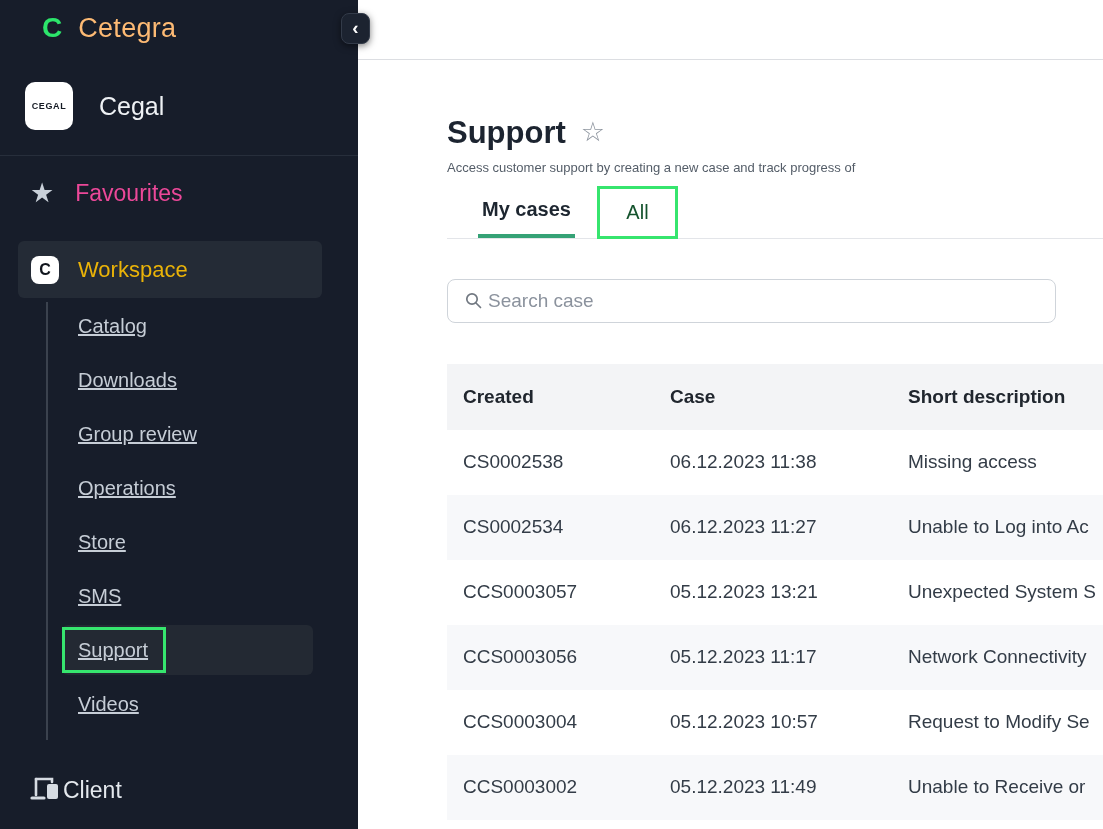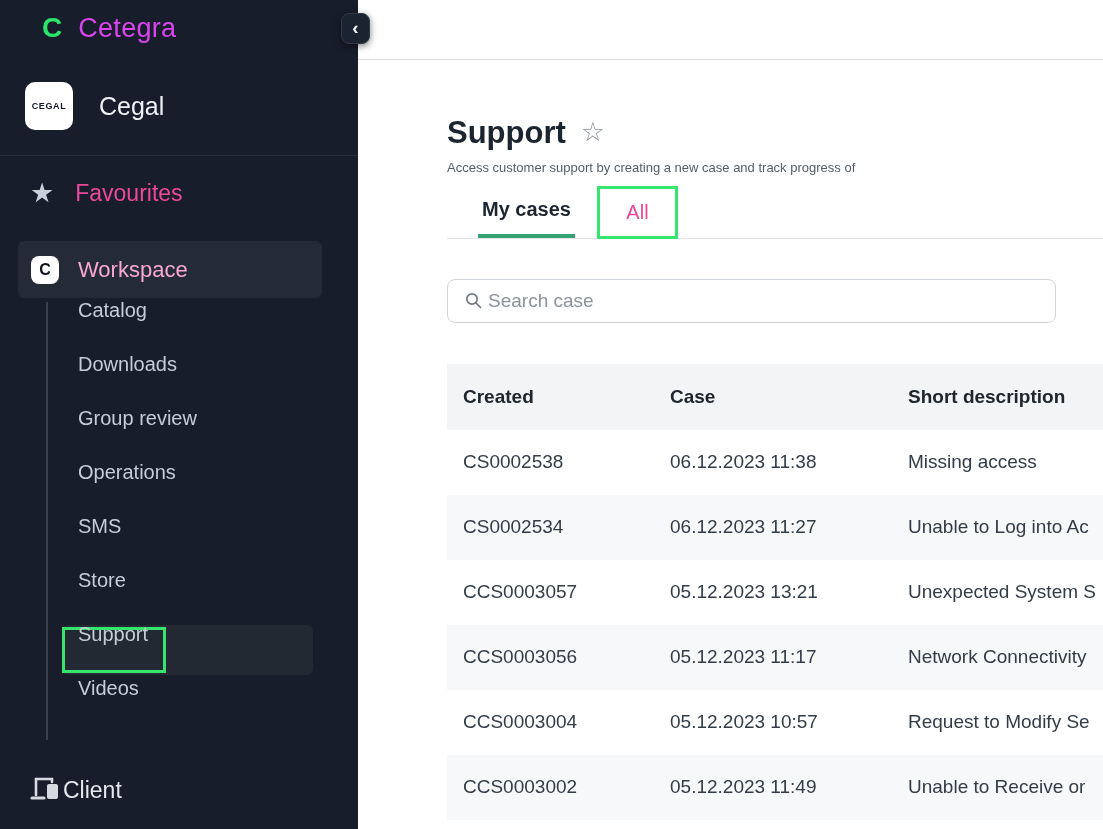--- a/index.html
+++ b/index.html
@@ -13,21 +13,21 @@
   }
 
   
   .sidebar {
     position: absolute; left: 0; top: 0;
     width: 358px; height: 829px;
     background: #171d2a;
   }
   .app-header { position: absolute; left: 42px; top: 12px; display: flex; align-items: baseline; gap: 16px; }
   .app-logo { font-size: 28px; font-weight: 700; color: #2ce56b; }
-  .app-name { font-size: 27px; font-weight: 400; color: #d946ef; letter-spacing: .3px; }
+  .app-name { font-size: 27px; font-weight: 400; color: #fdba74; letter-spacing: .3px; }
 
   .collapse-btn {
     position: absolute; left: 341px; top: 13px; width: 29px; height: 31px;
     background: #1c2330; border: 1px solid #333b49; border-radius: 8px;
     color: #ffffff; display: flex; align-items: center; justify-content: center;
     font-size: 19px; font-weight: 700; line-height: 1; padding: 0 0 3px 0;
     box-shadow: 0 2px 7px rgba(0,0,0,.5); cursor: pointer; z-index: 6;
   }
 
   .org-row { position: absolute; left: 25px; top: 82px; display: flex; align-items: center; gap: 26px; cursor: pointer; }
@@ -47,28 +47,28 @@
   .ws-row {
     position: absolute; left: 18px; top: 241px; width: 304px; height: 57px;
     background: #242b36; border-radius: 6px;
     display: flex; align-items: center; padding-left: 13px; gap: 19px; cursor: pointer;
   }
   .ws-badge {
     width: 28px; height: 28px; background: #ffffff; border-radius: 8px;
     display: flex; align-items: center; justify-content: center;
     font-size: 16px; font-weight: 800; color: #10151d;
   }
-  .ws-label { font-size: 22px; color: #f9a8d4; }
+  .ws-label { font-size: 22px; color: #eab308; }
 
   .indent-line { position: absolute; left: 46px; top: 302px; width: 2px; height: 438px; background: #3b424e; }
 
   .nav-list { position: absolute; left: 0; top: 299px; width: 358px; }
   .nav-item {
-    height: 54px; display: flex; align-items: flex-start; padding-left: 78px;
-    font-size: 20px; color: #c6cdd6; position: relative; cursor: pointer;
+    height: 54px; display: flex; align-items: center; padding-left: 78px;
+    font-size: 20px; color: #c6cdd6; position: relative; cursor: pointer; text-decoration: underline;
   }
   .nav-item .lbl { position: relative; z-index: 2; }
   .hl-bg {
     position: absolute; left: 62px; top: 2px; width: 251px; height: 50px;
     background: #232933; border-radius: 6px; z-index: 0;
   }
   .green-box {
     position: absolute; left: 62px; top: 4px; width: 104px; height: 46px;
     border: 3px solid #36e56e; z-index: 1;
   }
@@ -92,21 +92,21 @@
 
   .tabs { margin-top: 11px; display: flex; align-items: stretch; height: 53px; border-bottom: 1px solid #e3e5e9; width: 656px; }
   .tab-mycases {
     display: flex; align-items: center; font-size: 20px; font-weight: 700;
     color: #1d2630; border-bottom: 4px solid #35a276; padding: 0 4px; cursor: pointer; margin-left: 31px;
   }
   .tab-all-box {
     width: 81px; height: 53px; border: 3px solid #36e56e; margin-left: 22px;
     display: flex; align-items: center; justify-content: center;
   }
-  .tab-all { font-size: 20px; color: #ec4899; cursor: pointer; }
+  .tab-all { font-size: 20px; color: #14532d; cursor: pointer; }
 
   .searchbox {
     margin-top: 40px; width: 609px; height: 44px;
     border: 1px solid #cfd4da; border-radius: 8px;
     display: flex; align-items: center; padding-left: 17px; gap: 4px;
     background: #ffffff;
   }
   .searchbox input {
     border: none; outline: none; font-size: 19px; color: #333c47;
     width: 520px; background: transparent; font-family: "Liberation Sans", sans-serif;
@@ -167,24 +167,24 @@
     <div class="nav-item">
       <span class="lbl">Downloads</span>
     </div>
     <div class="nav-item">
       <span class="lbl">Group review</span>
     </div>
     <div class="nav-item">
       <span class="lbl">Operations</span>
     </div>
     <div class="nav-item">
+      <span class="lbl">Store</span>
+    </div>
+    <div class="nav-item">
       <span class="lbl">SMS</span>
-    </div>
-    <div class="nav-item">
-      <span class="lbl">Store</span>
     </div>
     <div class="nav-item">
       <span class="hl-bg"></span>
       <span class="green-box"></span>
       <span class="lbl">Support</span>
     </div>
     <div class="nav-item">
       <span class="lbl">Videos</span>
     </div>
   </nav>

